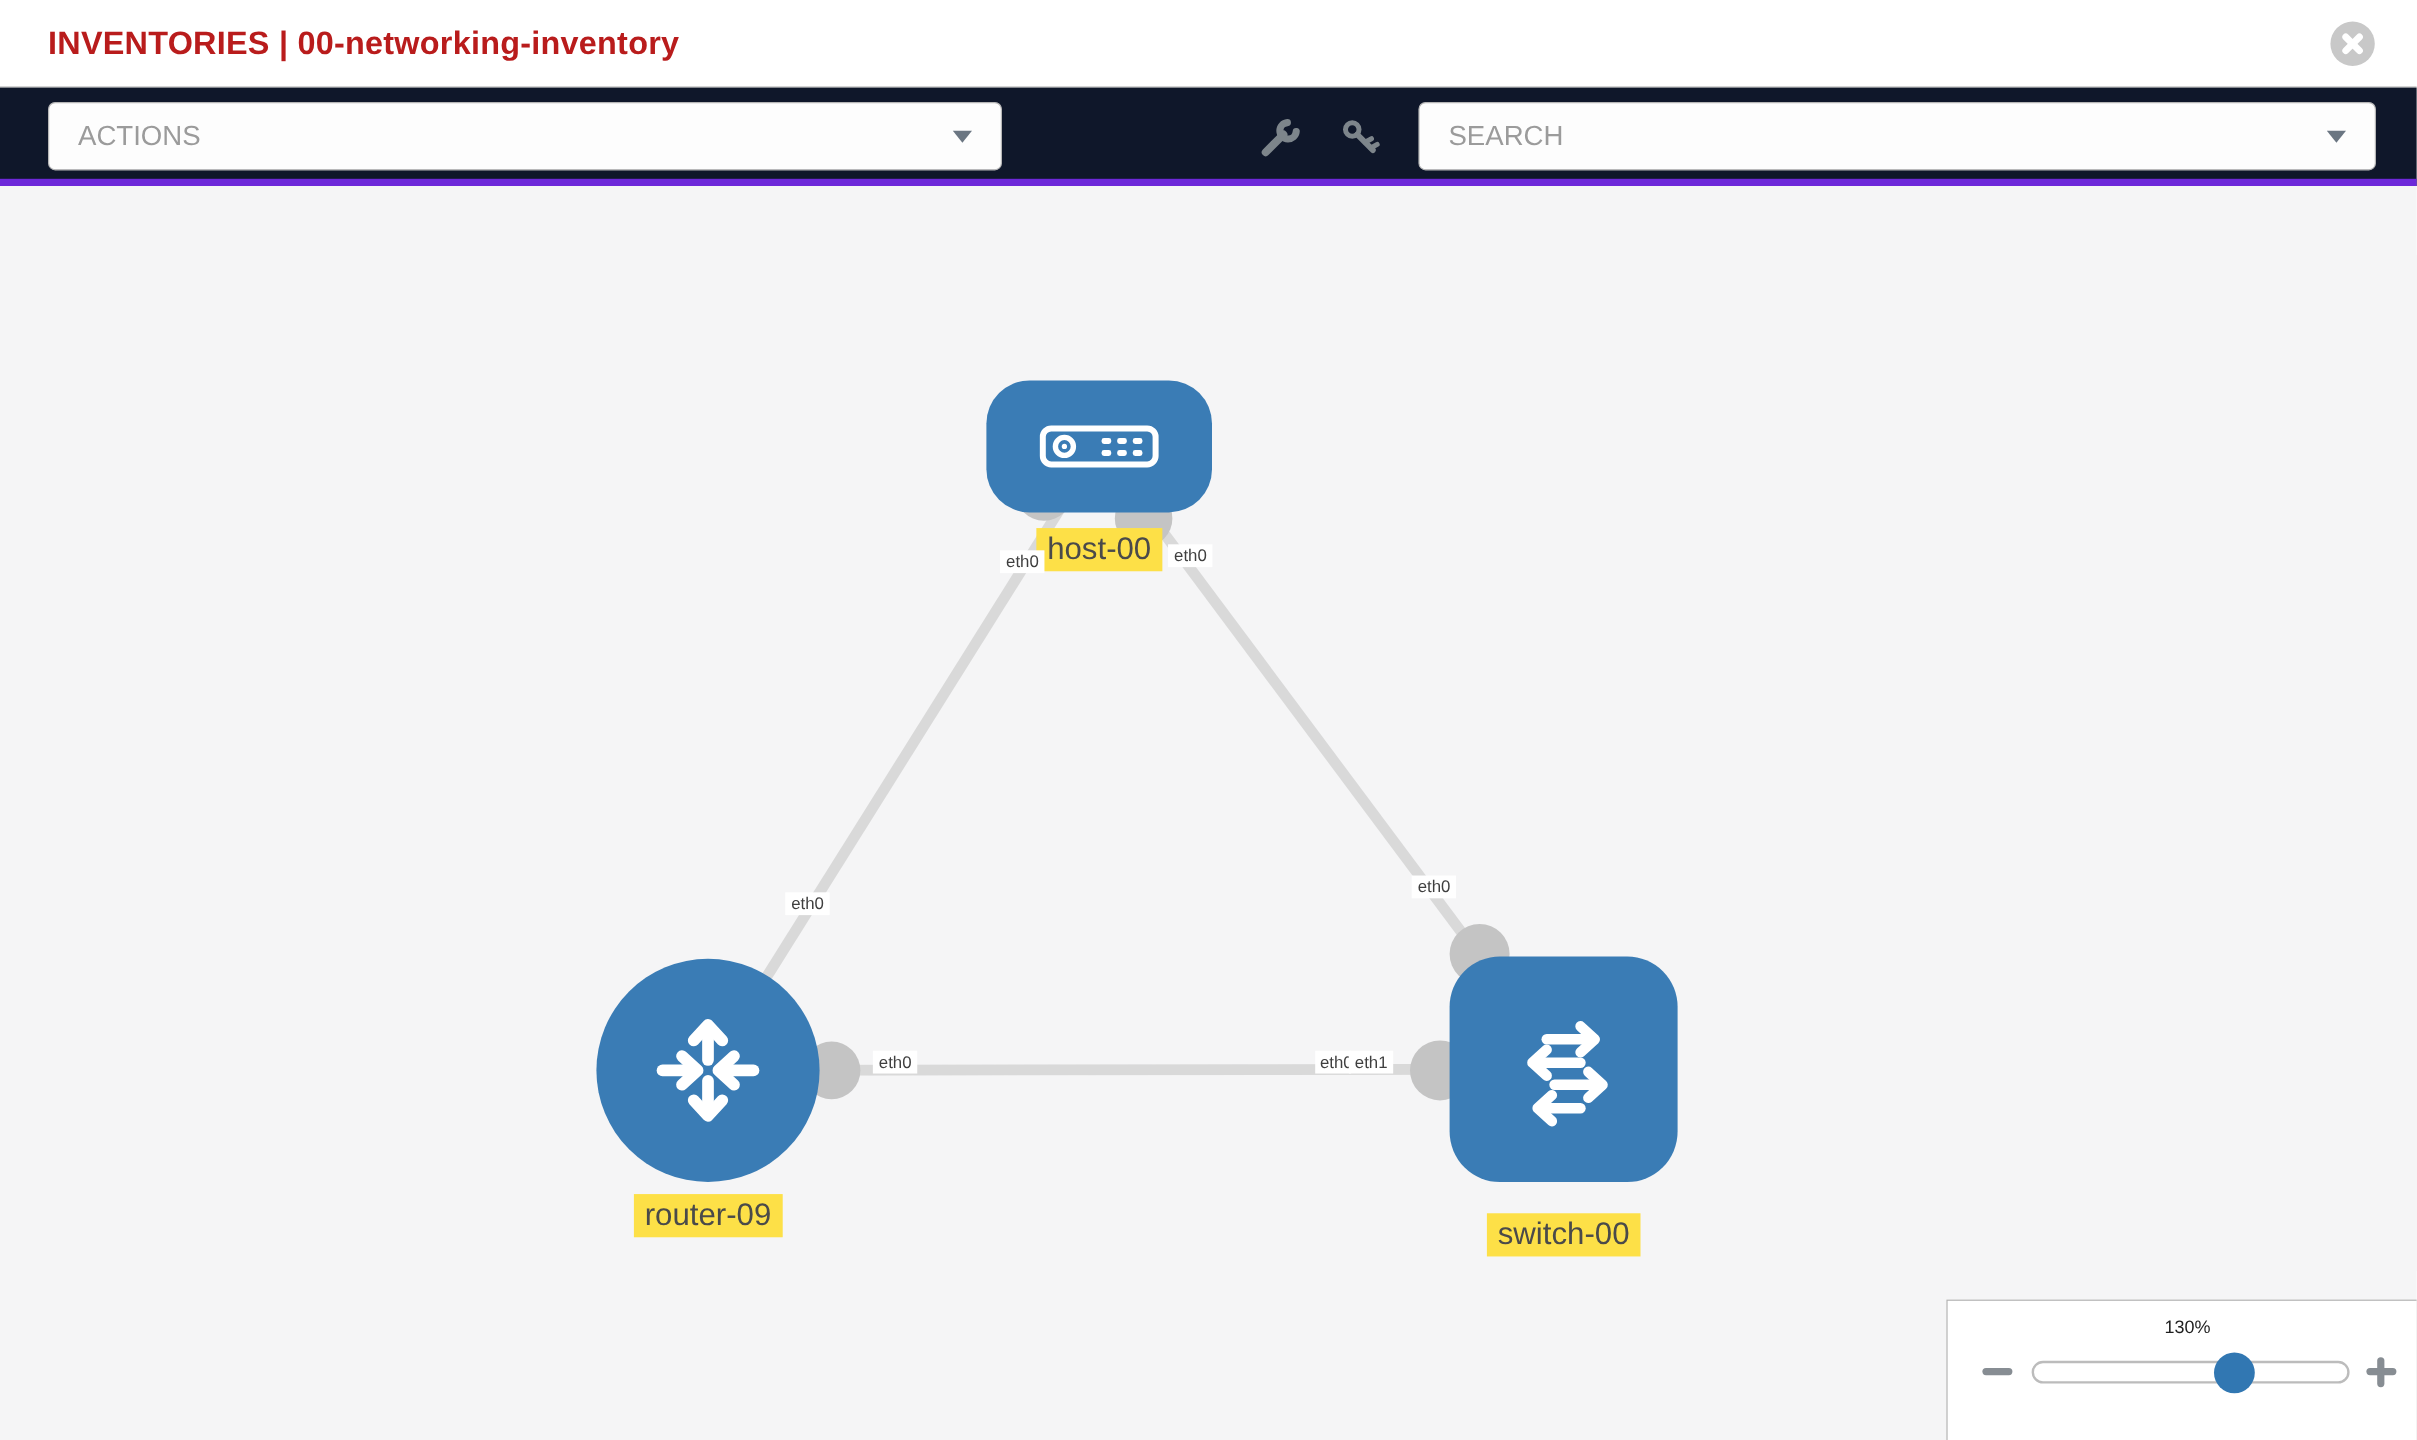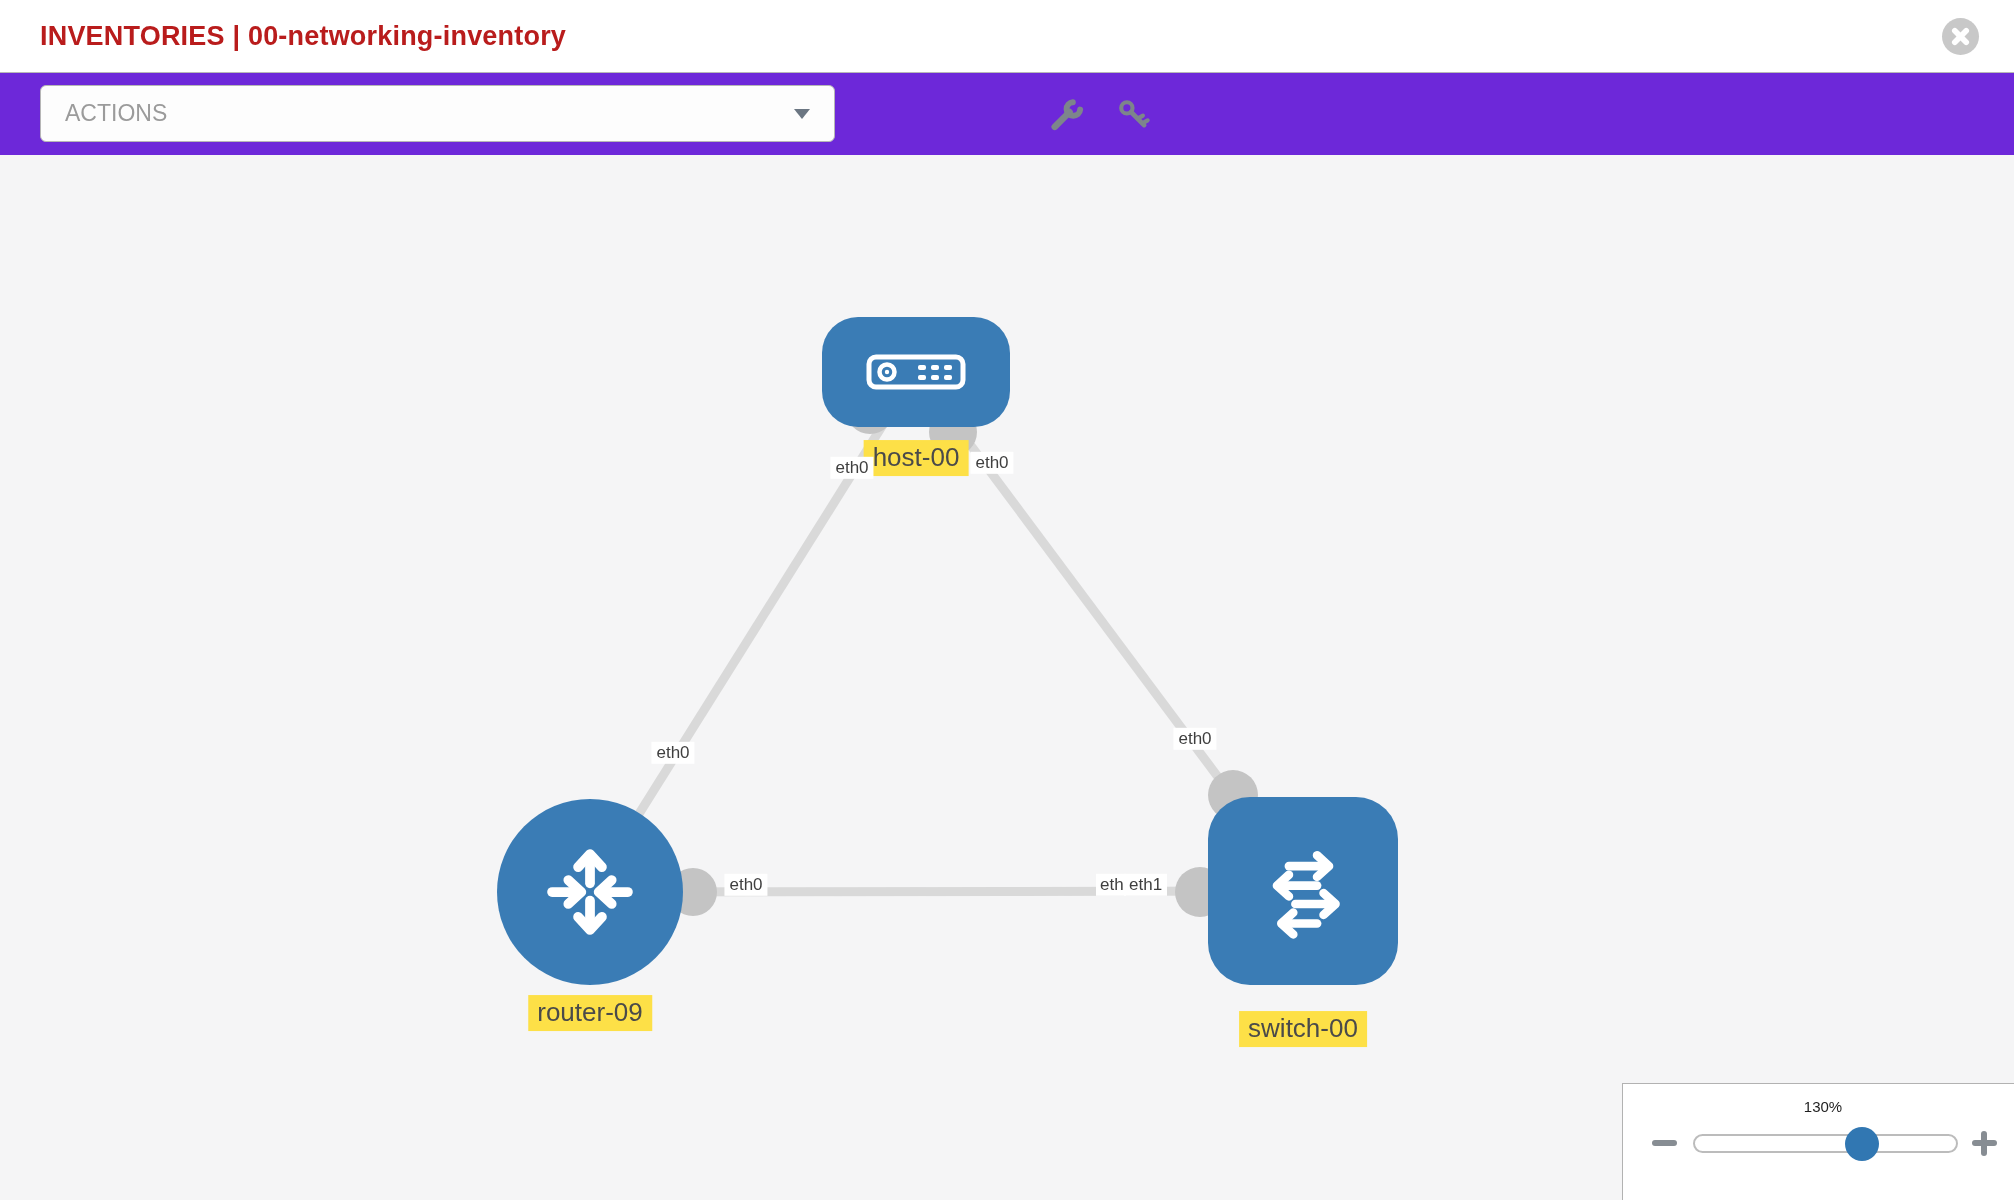--- a/index.html
+++ b/index.html
@@ -9,22 +9,22 @@
   
   .header { height:73px; background:#fff; border-bottom:1px solid #b8b8b8;
     display:flex; align-items:center; justify-content:space-between;
     padding:0 35px 0 40px; }
   .title { font-size:27px; font-weight:bold; color:#b91c1c; letter-spacing:.2px; }
   .title span { white-space:pre; }
   .close-btn { width:37px; height:37px; border-radius:50%; background:#c8c8c8;
     display:flex; align-items:center; justify-content:center; cursor:pointer; flex:none; }
 
   
-  .toolbar { position:relative; height:82px; background:#6d28d9;
-    border-bottom:1px solid #6d28d9; }
+  .toolbar { position:relative; height:82px; background:#0f172a;
+    border-bottom:6px solid #6d28d9; }
   .combo { position:absolute; top:12px; height:57px; background:#fdfdfd;
     border:1px solid #b6b6b6; border-radius:6px; display:flex; align-items:center;
     justify-content:space-between; padding:0 24px; font-size:23px; color:#9b9b9b;
     cursor:pointer; }
   .combo.actions { left:40px;  width:795px; }
   .combo.search  { left:1182px; width:798px; }
   .caret { width:0; height:0; border-left:8px solid transparent;
     border-right:8px solid transparent; border-top:10px solid #6b7682; }
   .tool-icon { position:absolute; top:19px; width:46px; height:46px;
     display:flex; align-items:center; justify-content:center; cursor:pointer; }
@@ -38,21 +38,21 @@
   .node { position:absolute; background:#3a7cb5; display:flex; align-items:center;
     justify-content:center; cursor:pointer; }
   .node.host   { left:822px;  top:162px; width:188px; height:110px; border-radius:36px; }
   .node.router { left:497px;  top:644px; width:186px; height:186px; border-radius:50%; }
   .node.switch { left:1208px; top:642px; width:190px; height:188px; border-radius:42px; }
 
   .node-label { position:absolute; transform:translate(-50%,-50%);
     background:#fde047; color:#4a4a4a; font-size:26px; padding:3px 9px;
     white-space:nowrap; line-height:1.15; }
   .if-label { position:absolute; transform:translate(-50%,-50%);
-    background:#fff; color:#3f3f3f; font-size:17px; padding:1px 5px;
+    background:#fff; color:#3f3f3f; font-size:14px; padding:1px 5px;
     white-space:nowrap; line-height:1.2; }
   .if-label.clip { transform:translate(0,-50%); width:30px; overflow:hidden;
     padding:1px 0 1px 4px; }
   .if-label.front { transform:translate(0,-50%); }
 
   
   .zoom-panel { position:absolute; left:1622px; top:928px; width:393px; height:134px;
     background:#fff; border:1px solid #b2b2b2; }
   .zoom-value { position:absolute; left:140px; top:14px; width:120px;
     text-align:center; font-size:15px; color:#1f1f1f; }
@@ -96,20 +96,24 @@
   </div>
   <div class="tool-icon key">
     <svg width="38" height="38" viewBox="0 0 64 64">
       <circle cx="20" cy="20" r="9.5" fill="none" stroke="#7d858b" stroke-width="7"></circle>
       <line x1="27" y1="27" x2="49" y2="49" stroke="#7d858b" stroke-width="8" stroke-linecap="round"></line>
       <line x1="38" y1="38" x2="47" y2="33" stroke="#7d858b" stroke-width="7" stroke-linecap="round"></line>
       <line x1="46" y1="46" x2="55" y2="41" stroke="#7d858b" stroke-width="7" stroke-linecap="round"></line>
     </svg>
   </div>
 
+  <div class="combo search">
+    <span>SEARCH</span>
+    <span class="caret"></span>
+  </div>
 </div>
 
 <div class="canvas">
 
   <svg class="links-svg" width="2014" height="1045">
 
     <line x1="916" y1="217" x2="590" y2="737" stroke="#d9d9d9" stroke-width="9"></line>
     <line x1="916" y1="217" x2="1303" y2="736" stroke="#d9d9d9" stroke-width="9"></line>
     <line x1="590" y1="737" x2="1303" y2="736" stroke="#d9d9d9" stroke-width="9"></line>
 

